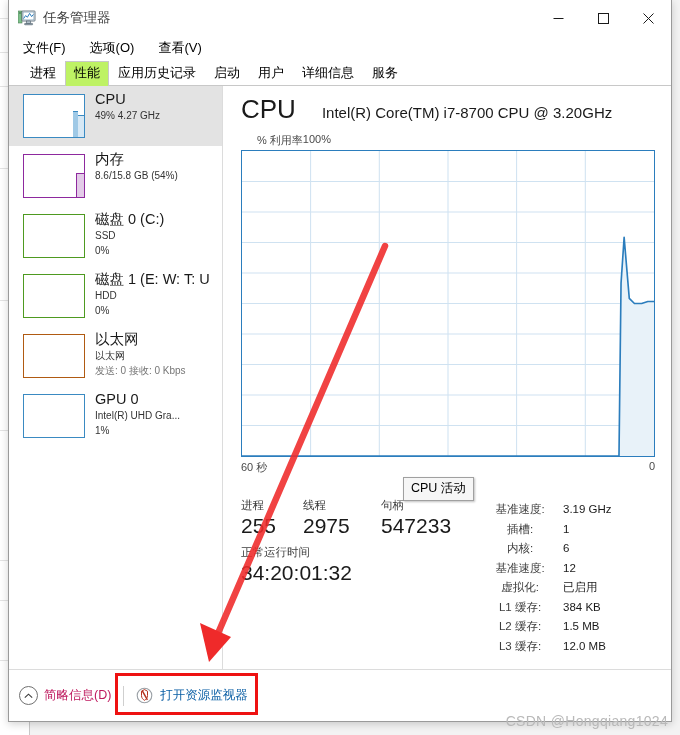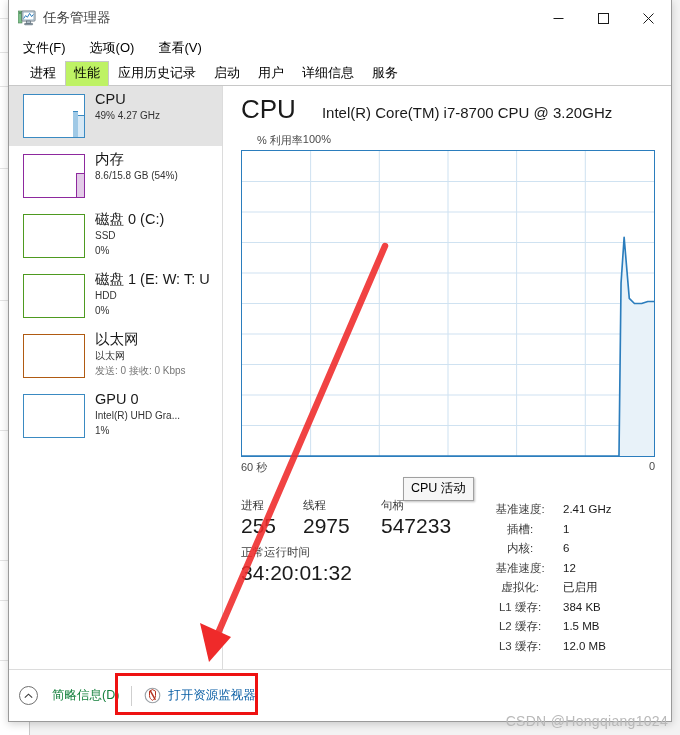--- a/index.html
+++ b/index.html
@@ -201,22 +201,22 @@
 
   
   #bottombar {
     position: absolute; left: 0; right: 0; bottom: 0; height: 52px;
     border-top: 1px solid #dcdcdc;
     background: #ffffff;
     display: flex; align-items: center;
     padding-left: 10px;
   }
   #fewer {
-    display: flex; align-items: center; gap: 14px;
-    font-size: 12.5px; color: #15803d;
+    display: flex; align-items: center; gap: 6px;
+    font-size: 12.5px; color: #be185d;
   }
   .circ-chev {
     width: 19px; height: 19px; border-radius: 50%;
     border: 1px solid #707070;
     display: flex; align-items: center; justify-content: center;
     flex: none;
   }
   #bar-sep {
     width: 1px; height: 20px; background: #cfcfcf; margin: 0 12px;
   }
@@ -446,21 +446,21 @@
               <div class="stat-cell">
                 <div class="stat-label">正常运行时间</div>
                 <div class="stat-value">34:20:01:32</div>
               </div>
             </div>
           </div>
 
           <div id="stats-right">
             <div class="spec-row">
               <span class="spec-label">基准速度:</span>
-              <span class="spec-value">2.41 GHz</span>
+              <span class="spec-value">3.19 GHz</span>
             </div>
             <div class="spec-row">
               <span class="spec-label">插槽:</span>
               <span class="spec-value">1</span>
             </div>
             <div class="spec-row">
               <span class="spec-label">内核:</span>
               <span class="spec-value">6</span>
             </div>
             <div class="spec-row">

